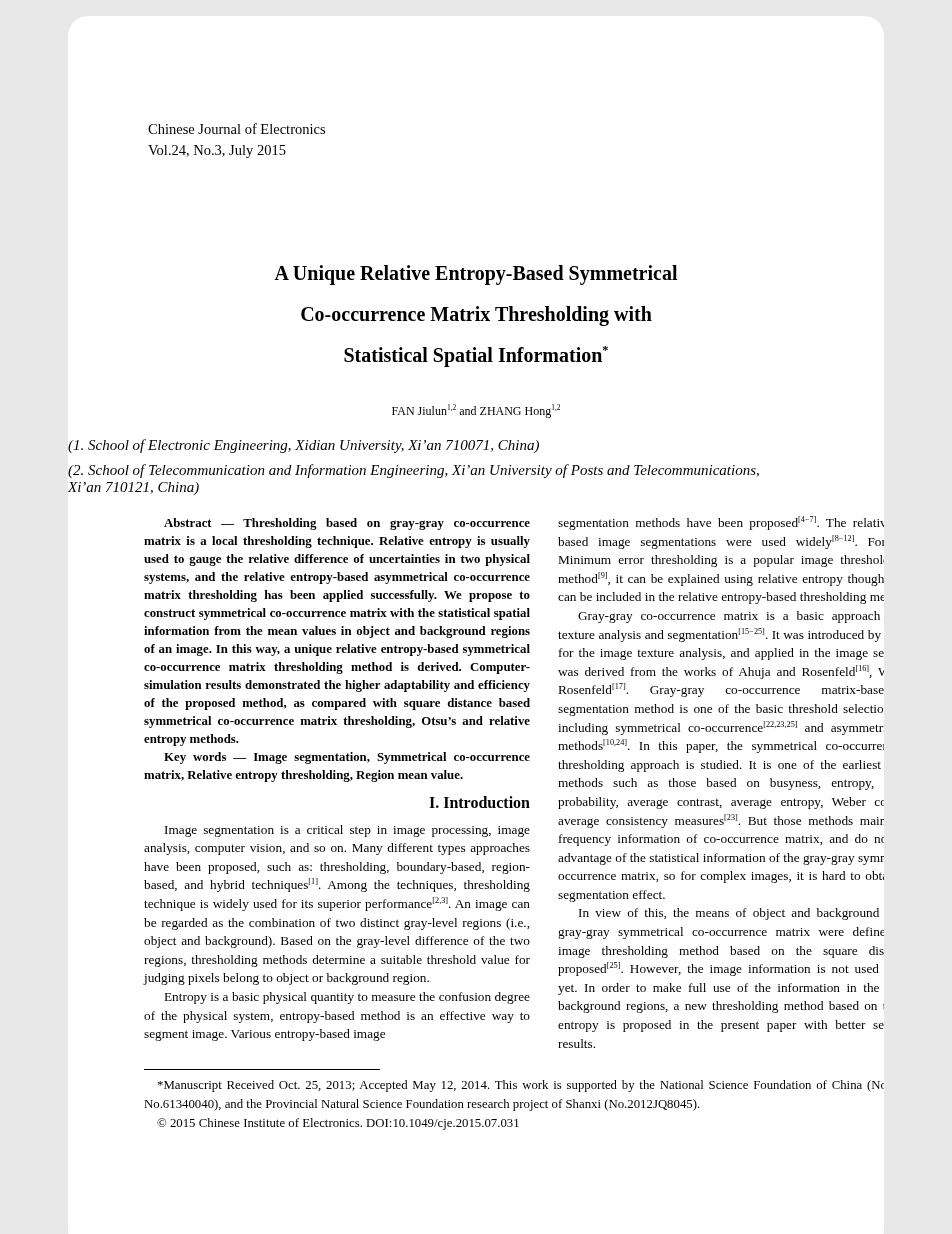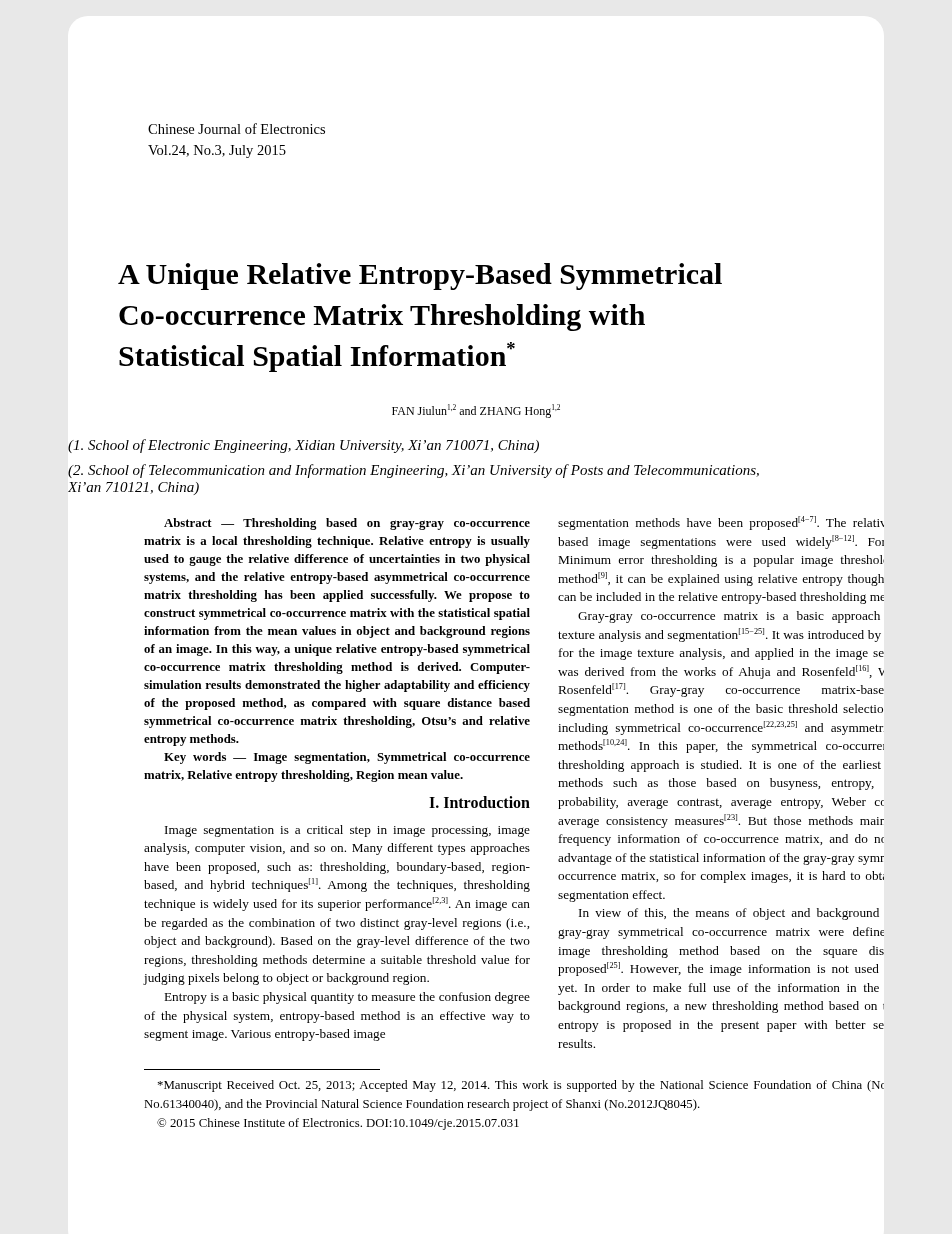--- a/index.html
+++ b/index.html
@@ -8,21 +8,21 @@
   .page {
     position:relative; width:816px; height:1234px; margin:16px auto;
     background:#ffffff; color:#000; overflow:hidden;border-radius:20px;
   }
   .journal-header {
     position:absolute; left:80px; top:103px;
     font-size:14.5px; line-height:21px;
   }
   .paper-title {
     position:absolute; left:50px; right:50px; top:237px;
-    font-weight:bold; font-size:30px; line-height:41px;
+    text-align:center; font-weight:bold; font-size:20px; line-height:41px;
   }
   .authors {
     position:absolute; left:0; right:0; top:388px;
     text-align:center; font-size:12px;
   }
   .affil {
     position:absolute; left:0; right:0;
     text-align:left; font-style:italic; font-size:15px; line-height:20px;
   }
   .affil-1 { top:419px; }

